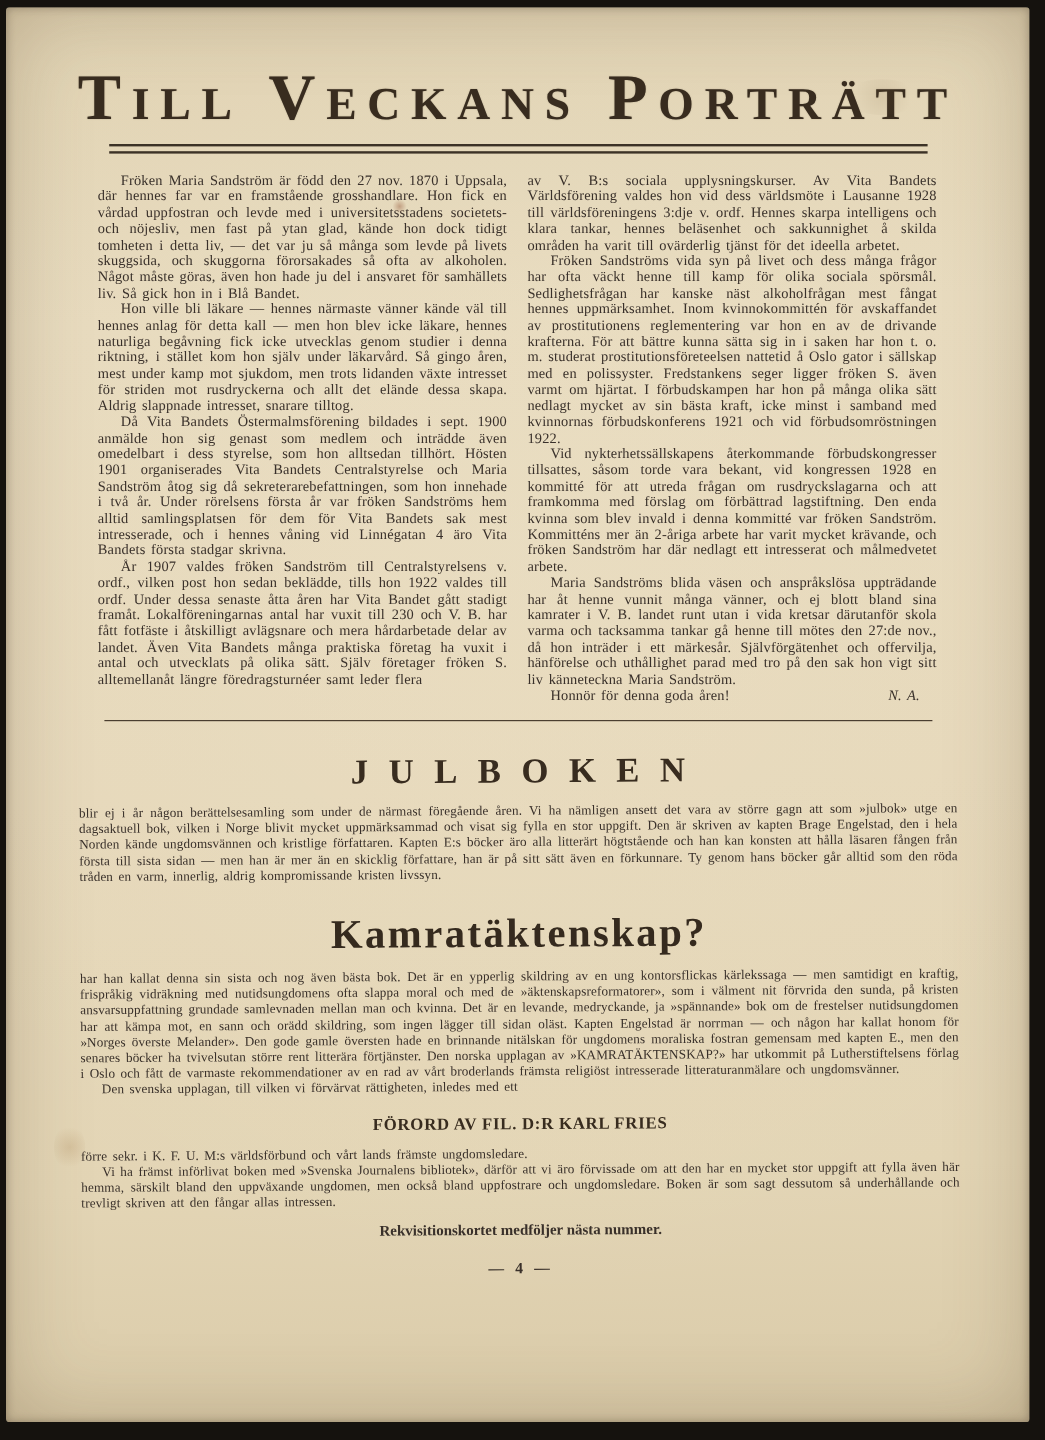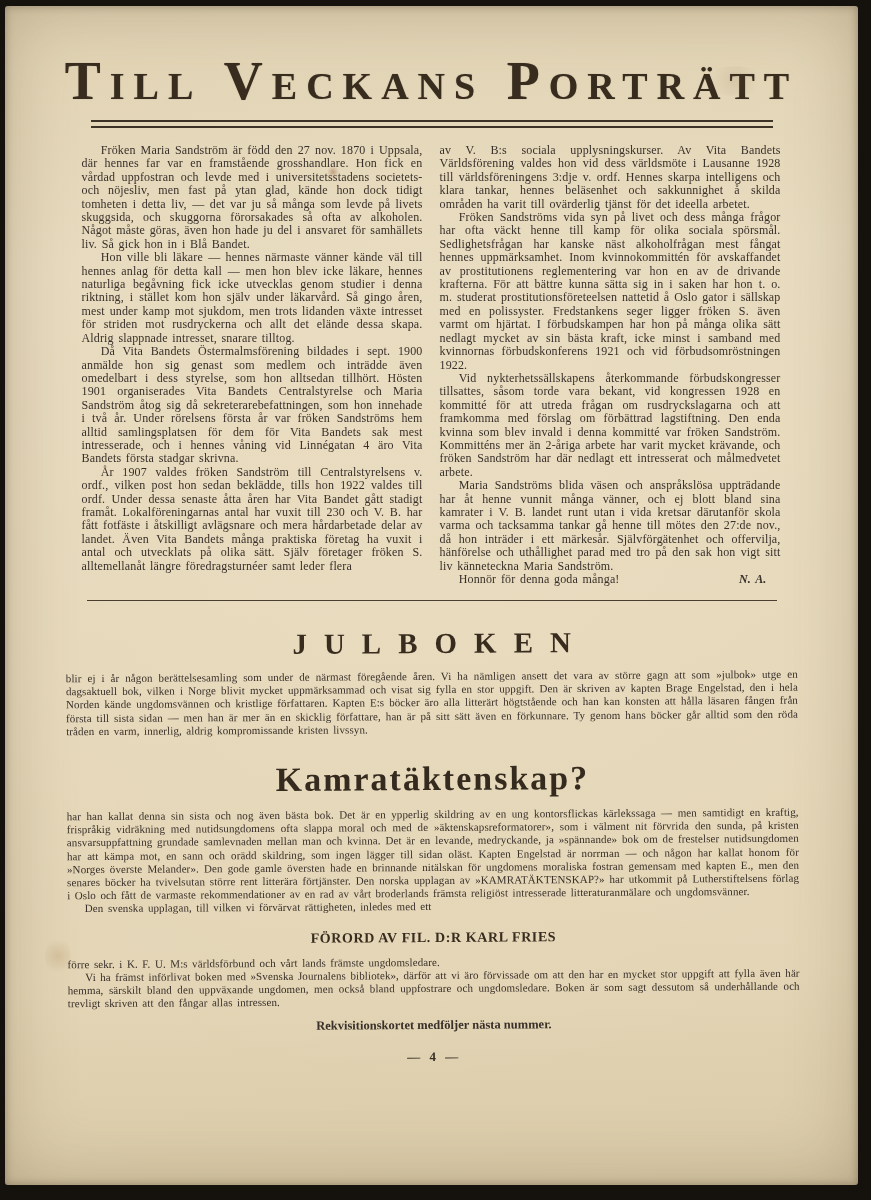--- a/index.html
+++ b/index.html
@@ -60,21 +60,21 @@
     font-size:12px;
     line-height:13.4px;
     text-align:justify;
     letter-spacing:0.15px;
     word-spacing:1.5px;
   }
   .col p{margin:0;}
   .col p.indent{text-indent:1.6em;}
   .closing{margin-top:1px;}
   .closing .honnor{text-indent:1.6em;display:inline-block;}
-  .closing .sig{float:right;font-style:italic;font-weight:bold;padding-right:14px;}
+  .closing .sig{float:right;font-style:italic;font-weight:normal;padding-right:14px;}
 
   .section-rule{
     width:690px;
     margin:14px auto 0 auto;
     border-top:1.5px solid #4a3e30;
   }
 
   .bottom{
     transform:rotate(-0.35deg);
     transform-origin:50% 0;
@@ -153,21 +153,21 @@
       <p class="indent">Då Vita Bandets Östermalmsförening bildades i sept. 1900 anmälde hon sig genast som medlem och inträdde även omedelbart i dess styrelse, som hon alltsedan tillhört. Hösten 1901 organiserades Vita Bandets Centralstyrelse och Maria Sandström åtog sig då sekreterarebefattningen, som hon innehade i två år. Under rörelsens första år var fröken Sandströms hem alltid samlingsplatsen för dem för Vita Bandets sak mest intresserade, och i hennes våning vid Linnégatan 4 äro Vita Bandets första stadgar skrivna.</p>
       <p class="indent">År 1907 valdes fröken Sandström till Centralstyrelsens v. ordf., vilken post hon sedan beklädde, tills hon 1922 valdes till ordf. Under dessa senaste åtta åren har Vita Bandet gått stadigt framåt. Lokalföreningarnas antal har vuxit till 230 och V. B. har fått fotfäste i åtskilligt avlägsnare och mera hårdarbetade delar av landet. Även Vita Bandets många praktiska företag ha vuxit i antal och utvecklats på olika sätt. Själv företager fröken S. alltemellanåt längre föredragsturnéer samt leder flera</p>
     </div>
     <div class="col">
       <p>av V. B:s sociala upplysningskurser. Av Vita Bandets Världsförening valdes hon vid dess världsmöte i Lausanne 1928 till världsföreningens 3:dje v. ordf. Hennes skarpa intelligens och klara tankar, hennes beläsenhet och sakkunnighet å skilda områden ha varit till ovärderlig tjänst för det ideella arbetet.</p>
       <p class="indent">Fröken Sandströms vida syn på livet och dess många frågor har ofta väckt henne till kamp för olika sociala spörsmål. Sedlighetsfrågan har kanske näst alkoholfrågan mest fångat hennes uppmärksamhet. Inom kvinnokommittén för avskaffandet av prostitutionens reglementering var hon en av de drivande krafterna. För att bättre kunna sätta sig in i saken har hon t. o. m. studerat prostitutionsföreteelsen nattetid å Oslo gator i sällskap med en polissyster. Fredstankens seger ligger fröken S. även varmt om hjärtat. I förbudskampen har hon på många olika sätt nedlagt mycket av sin bästa kraft, icke minst i samband med kvinnornas förbudskonferens 1921 och vid förbudsomröstningen 1922.</p>
       <p class="indent">Vid nykterhetssällskapens återkommande förbudskongresser tillsattes, såsom torde vara bekant, vid kongressen 1928 en kommitté för att utreda frågan om rusdryckslagarna och att framkomma med förslag om förbättrad lagstiftning. Den enda kvinna som blev invald i denna kommitté var fröken Sandström. Kommitténs mer än 2-åriga arbete har varit mycket krävande, och fröken Sandström har där nedlagt ett intresserat och målmedvetet arbete.</p>
       <p class="indent">Maria Sandströms blida väsen och anspråkslösa uppträdande har åt henne vunnit många vänner, och ej blott bland sina kamrater i V. B. landet runt utan i vida kretsar därutanför skola varma och tacksamma tankar gå henne till mötes den 27:de nov., då hon inträder i ett märkesår. Självförgätenhet och offervilja, hänförelse och uthållighet parad med tro på den sak hon vigt sitt liv känneteckna Maria Sandström.</p>
       <p class="closing">
         <span class="sig">N. A.</span>
-        <span class="honnor">Honnör för denna goda många!</span>
+        <span class="honnor">Honnör för denna goda åren!</span>
       </p>
     </div>
   </div>
 
   <div class="section-rule"></div>
 
   <div class="bottom">
 
     <h2 class="jul-heading">JULBOKEN</h2>
     <div class="smallbody">

